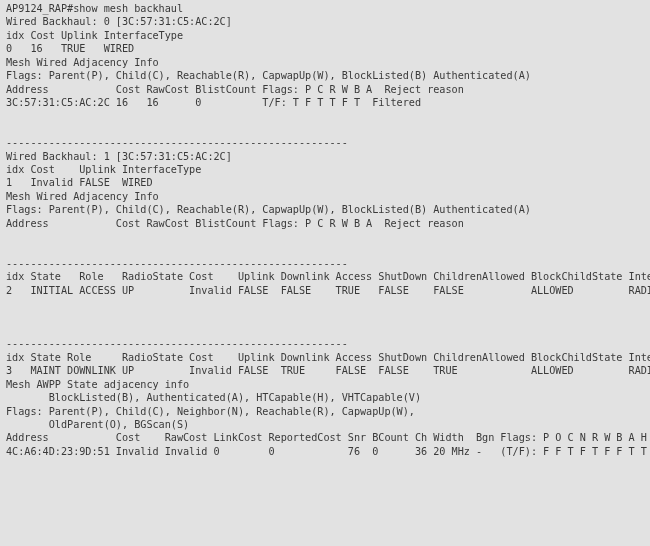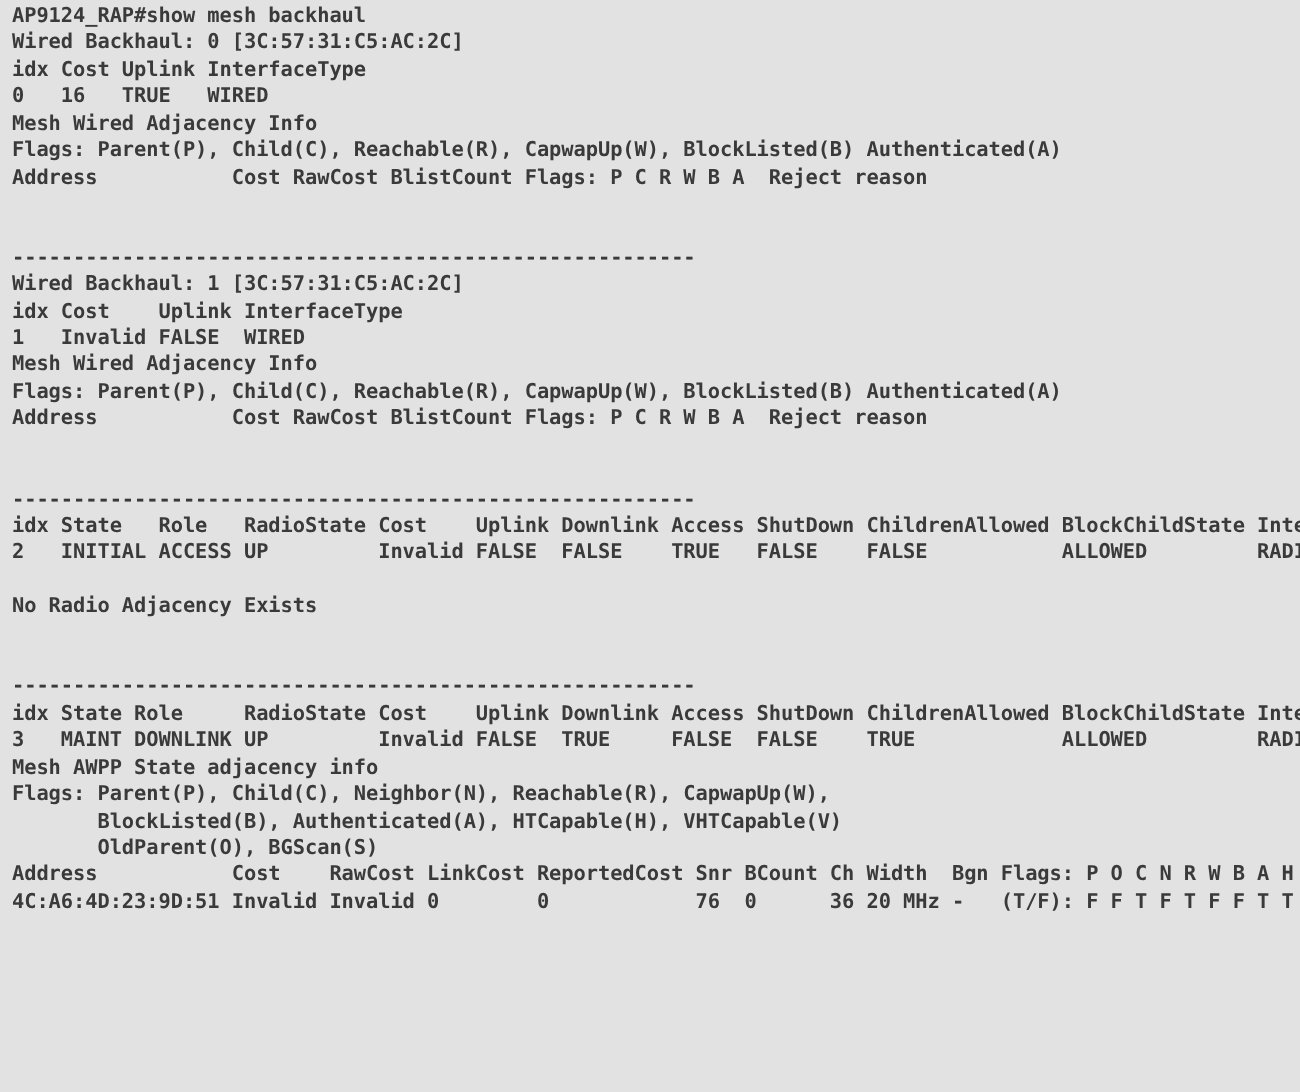--- a/index.html
+++ b/index.html
@@ -24,57 +24,57 @@
   }
   pre.console-line {
     margin: 0;
     padding: 0;
     font-family: "DejaVu Sans Mono", "Liberation Mono", monospace;
     font-size: 10.2px;
     line-height: 13.42px;
     letter-spacing: -0.03px;
     color: #3a3a3a;
     white-space: pre;
-    font-weight: bold;
+    font-weight: normal;
   }
   pre.blank-line {
     height: 13.42px;
   }
 </style>
 </head>
 <body>
 
 <div id="terminal">
   <pre class="console-line">AP9124_RAP#show mesh backhaul</pre>
   <pre class="console-line">Wired Backhaul: 0 [3C:57:31:C5:AC:2C]</pre>
   <pre class="console-line">idx Cost Uplink InterfaceType</pre>
   <pre class="console-line">0   16   TRUE   WIRED</pre>
   <pre class="console-line">Mesh Wired Adjacency Info</pre>
   <pre class="console-line">Flags: Parent(P), Child(C), Reachable(R), CapwapUp(W), BlockListed(B) Authenticated(A)</pre>
   <pre class="console-line">Address           Cost RawCost BlistCount Flags: P C R W B A  Reject reason</pre>
+  <pre class="console-line">3C:57:31:C5:AC:2C 16   16      0          T/F: T F T T F T  Filtered</pre>
   <pre class="console-line blank-line"></pre>
   <pre class="console-line blank-line"></pre>
   <pre class="console-line">--------------------------------------------------------</pre>
   <pre class="console-line">Wired Backhaul: 1 [3C:57:31:C5:AC:2C]</pre>
   <pre class="console-line">idx Cost    Uplink InterfaceType</pre>
   <pre class="console-line">1   Invalid FALSE  WIRED</pre>
   <pre class="console-line">Mesh Wired Adjacency Info</pre>
   <pre class="console-line">Flags: Parent(P), Child(C), Reachable(R), CapwapUp(W), BlockListed(B) Authenticated(A)</pre>
   <pre class="console-line">Address           Cost RawCost BlistCount Flags: P C R W B A  Reject reason</pre>
   <pre class="console-line blank-line"></pre>
   <pre class="console-line blank-line"></pre>
   <pre class="console-line">--------------------------------------------------------</pre>
   <pre class="console-line">idx State   Role   RadioState Cost    Uplink Downlink Access ShutDown ChildrenAllowed BlockChildState InterfaceType</pre>
   <pre class="console-line">2   INITIAL ACCESS UP         Invalid FALSE  FALSE    TRUE   FALSE    FALSE           ALLOWED         RADIO</pre>
   <pre class="console-line blank-line"></pre>
-  <pre class="console-line">No Radio Adjacency Exists</pre>
   <pre class="console-line blank-line"></pre>
   <pre class="console-line blank-line"></pre>
   <pre class="console-line">--------------------------------------------------------</pre>
   <pre class="console-line">idx State Role     RadioState Cost    Uplink Downlink Access ShutDown ChildrenAllowed BlockChildState InterfaceType</pre>
   <pre class="console-line">3   MAINT DOWNLINK UP         Invalid FALSE  TRUE     FALSE  FALSE    TRUE            ALLOWED         RADIO</pre>
   <pre class="console-line">Mesh AWPP State adjacency info</pre>
+  <pre class="console-line">       BlockListed(B), Authenticated(A), HTCapable(H), VHTCapable(V)</pre>
   <pre class="console-line">Flags: Parent(P), Child(C), Neighbor(N), Reachable(R), CapwapUp(W),</pre>
-  <pre class="console-line">       BlockListed(B), Authenticated(A), HTCapable(H), VHTCapable(V)</pre>
   <pre class="console-line">       OldParent(O), BGScan(S)</pre>
   <pre class="console-line">Address           Cost    RawCost LinkCost ReportedCost Snr BCount Ch Width  Bgn Flags: P O C N R W B A H V S Reject reason</pre>
   <pre class="console-line">4C:A6:4D:23:9D:51 Invalid Invalid 0        0            76  0      36 20 MHz -   (T/F): F F T F T F F T T T F -</pre>
 </div>
 
 </body></html>

